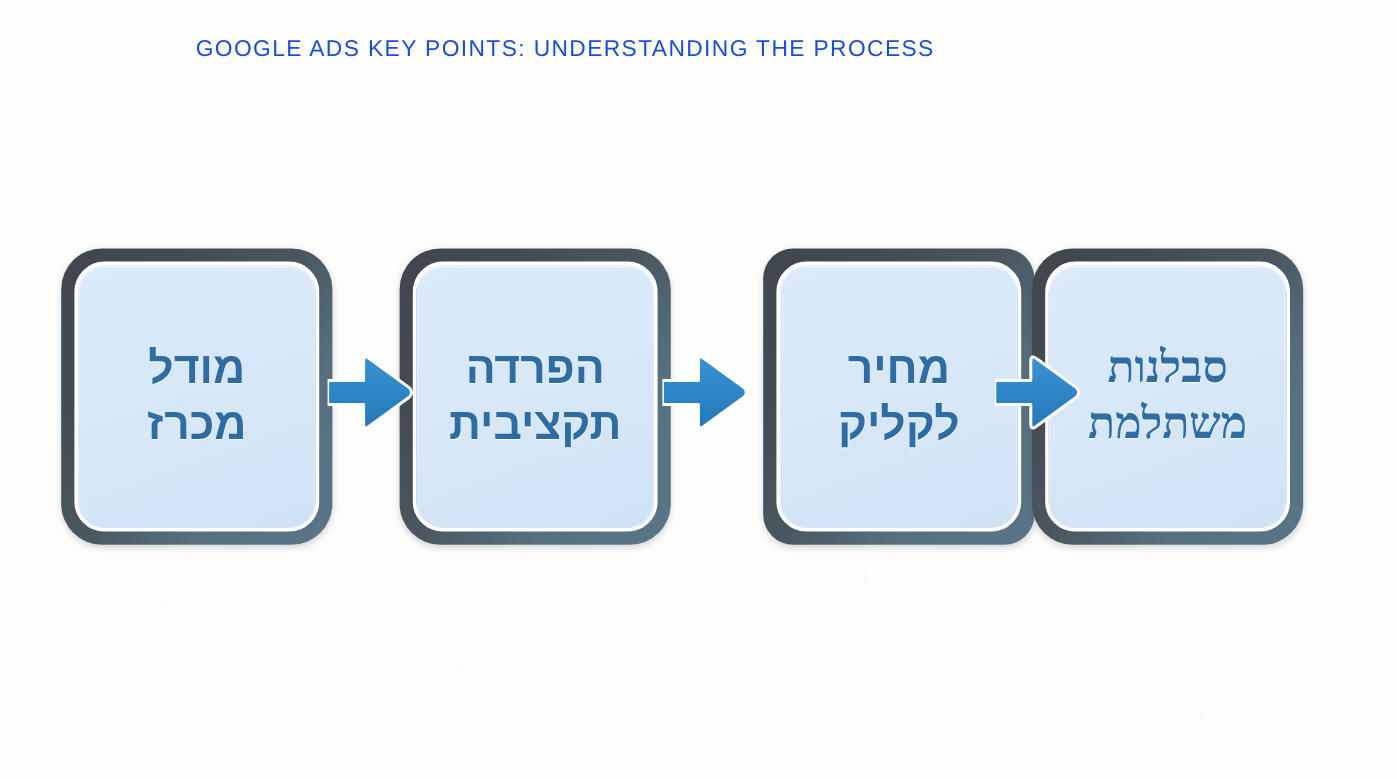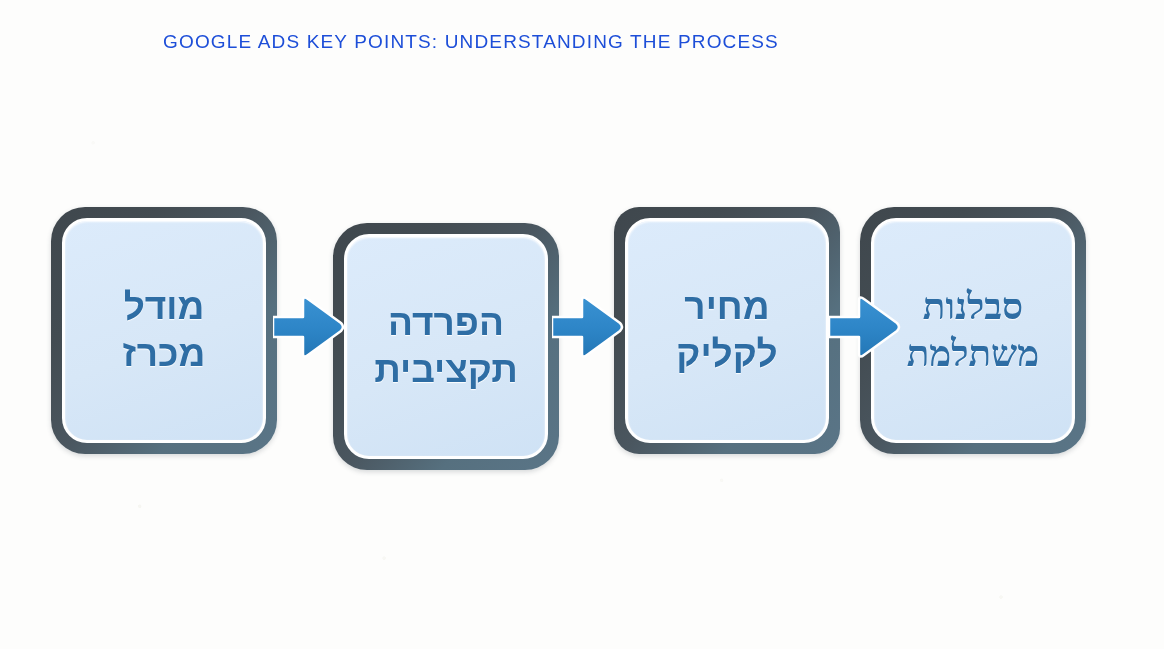--- a/index.html
+++ b/index.html
@@ -61,22 +61,22 @@
                 #3f474d 0%,
                 #434c52 26%,
                 #4a565f 48%,
                 #56707f 72%,
                 #5a7587 100%);
     padding: 11px;
     box-sizing: border-box;
     box-shadow: 0 2px 5px rgba(60,70,80,0.20);
   }
   .node.n1 { left: 51px; }
-  .node.n2 { left: 333px; margin-top: 16px; }
-  .node.n3 { left: 614px; border-radius: 25px; }
+  .node.n2 { left: 333px; }
+  .node.n3 { left: 636px; border-radius: 25px; }
   .node.n4 { left: 860px; font-family: Liberation Serif, serif; }
 
   
   .node-inner {
     width: 100%;
     height: 100%;
     box-sizing: border-box;
     border-radius: 25px;
     border: 3px solid #ffffff;
     background: linear-gradient(160deg, #dcebfb 0%, #d7e7f7 55%, #cfe2f5 100%);

